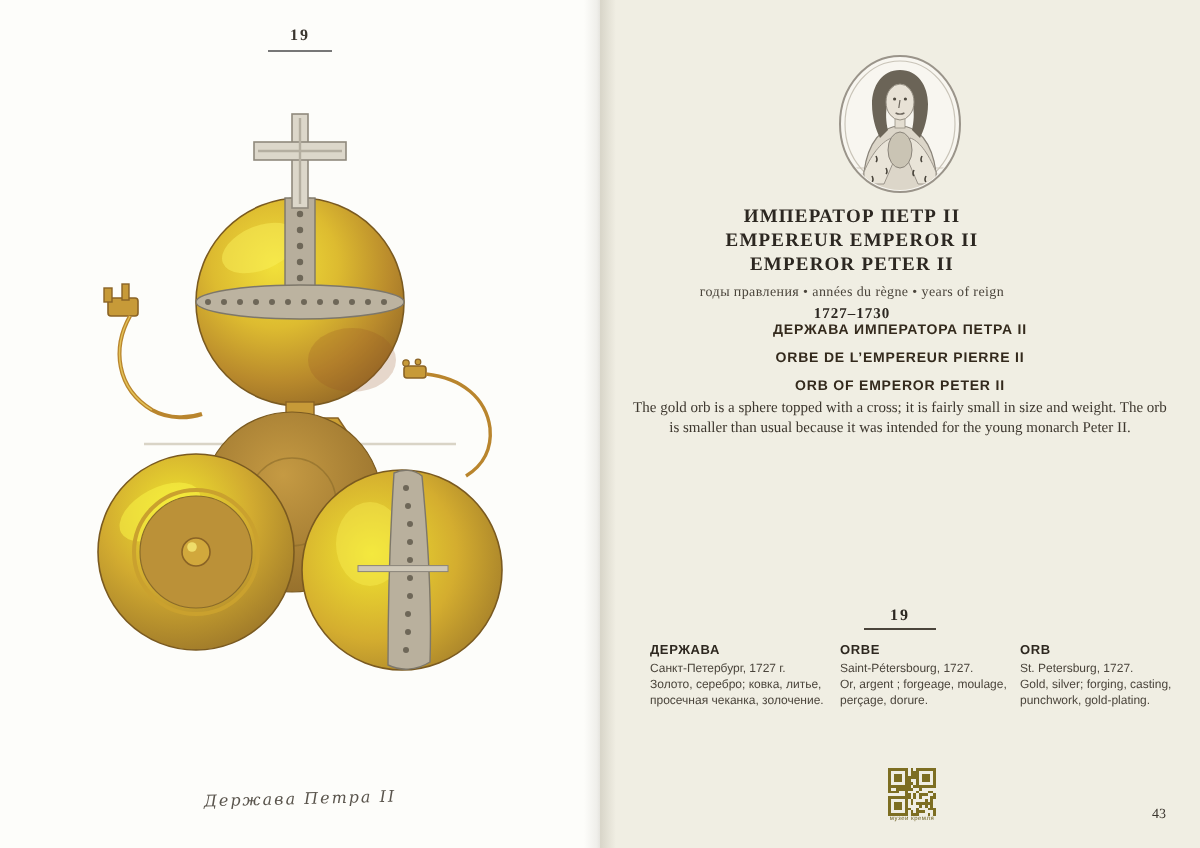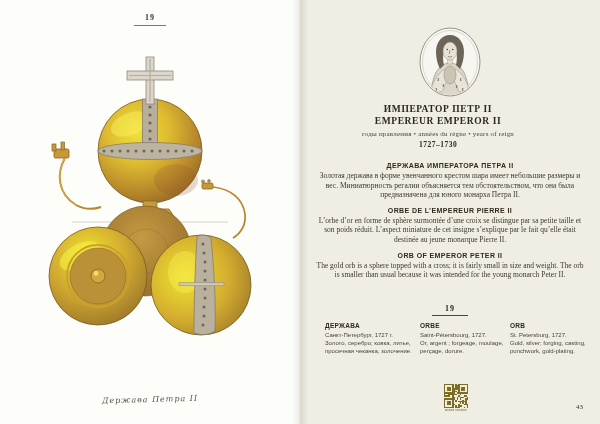--- a/index.html
+++ b/index.html
@@ -14,21 +14,21 @@
   .signature{position:absolute;top:395px;left:0;width:300px;text-align:center;
              font:italic 8px "DejaVu Serif",serif;color:#5a554d;letter-spacing:1px;
              transform:rotate(-1.5deg);}
 
   
   #right-page{position:absolute;left:300px;top:0;width:300px;height:424px;background:#f0eee3;}
   .gutter{position:absolute;left:292px;top:0;width:16px;height:424px;pointer-events:none;
           background:linear-gradient(90deg,rgba(60,50,30,0) 0%,rgba(60,50,30,.07) 40%,rgba(60,50,30,.13) 52%,rgba(60,50,30,0) 100%);}
 
   .portrait-wrap{position:absolute;top:26px;left:118px;width:64px;height:72px;}
-  .titles{position:absolute;top:103px;left:16px;width:244px;text-align:center;}
+  .titles{position:absolute;top:103px;left:4px;width:244px;text-align:center;}
   .title-line{font:bold 9.5px "Liberation Serif",serif;letter-spacing:.6px;line-height:12px;color:#2c2721;}
   .reign-label{margin-top:3px;font:7px "Liberation Serif",serif;color:#4a443b;letter-spacing:.2px;}
   .reign-years{margin-top:2px;font:bold 7.5px "Liberation Serif",serif;color:#2c2721;letter-spacing:.5px;text-align:center;}
 
   .sections{position:absolute;top:162px;left:15px;width:270px;text-align:center;}
   .section{margin-bottom:7px;}
   .section-heading{font:bold 7px "Liberation Sans",sans-serif;letter-spacing:.4px;color:#33291c;margin-bottom:2px;}
   .section-body{font:7.5px "Liberation Serif",serif;line-height:9.6px;color:#3d372e;}
 
   .catalog-num{position:absolute;top:297px;left:0;width:300px;text-align:center;}
@@ -215,32 +215,31 @@
             <circle cx="34.7" cy="23.5" r="0.8" fill="#4f4a40"></circle>
           <path d="M32,24 L31.4,28" stroke="#6b655c" stroke-width="0.6" fill="none"></path>
           <path d="M29.8,30.5 Q32,31.6 34.2,30.5" stroke="#6b655c" stroke-width="0.7" fill="none"></path>
         </g>
       </svg>
     </div>
 
     <div class="titles">
       <div class="title-line">ИМПЕРАТОР ПЕТР II</div>
       <div class="title-line">EMPEREUR EMPEROR II</div>
+      <div class="title-line">EMPEROR PETER II</div>
       <div class="reign-label">годы правления • années du règne • years of reign</div>
       <div class="reign-years">1727–1730</div>
     </div>
 
     <div class="sections">
       <div class="section">
         <div class="section-heading">ДЕРЖАВА ИМПЕРАТОРА ПЕТРА II</div>
-        <div class="section-body">Золотая держава в форме увенчанного крестом шара имеет небольшие размеры и вес. Миниатюрность регалии объясняется тем обстоятельством, что она была предназначена для юного монарха Петра II.</div>
       </div>
       <div class="section">
         <div class="section-heading">ORBE DE L’EMPEREUR PIERRE II</div>
-        <div class="section-body">L’orbe d’or en forme de sphère surmontée d’une croix se distingue par sa petite taille et son poids réduit. L’aspect miniature de cet insigne s’explique par le fait qu’elle était destinée au jeune monarque Pierre II.</div>
       </div>
       <div class="section">
         <div class="section-heading">ORB OF EMPEROR PETER II</div>
         <div class="section-body">The gold orb is a sphere topped with a cross; it is fairly small in size and weight. The orb is smaller than usual because it was intended for the young monarch Peter II.</div>
       </div>
     </div>
 
     <div class="catalog-num">
       <span>19</span>
     </div>

